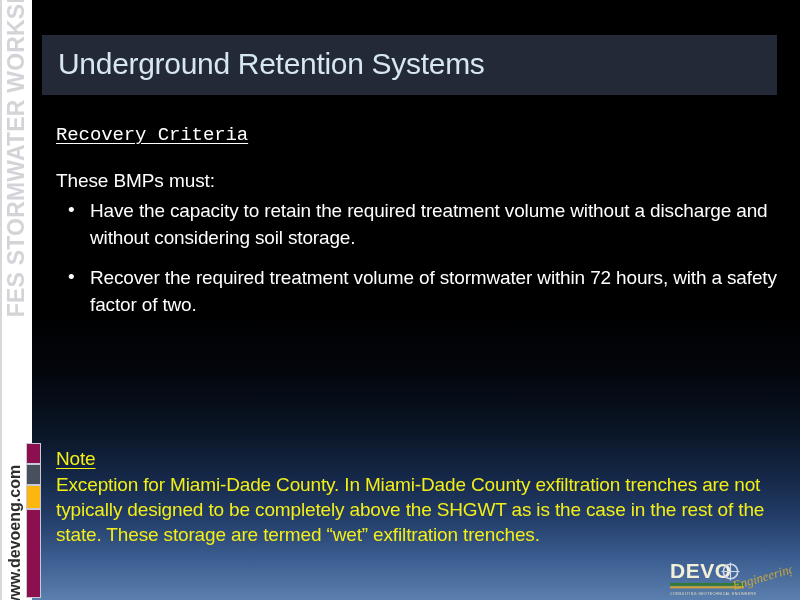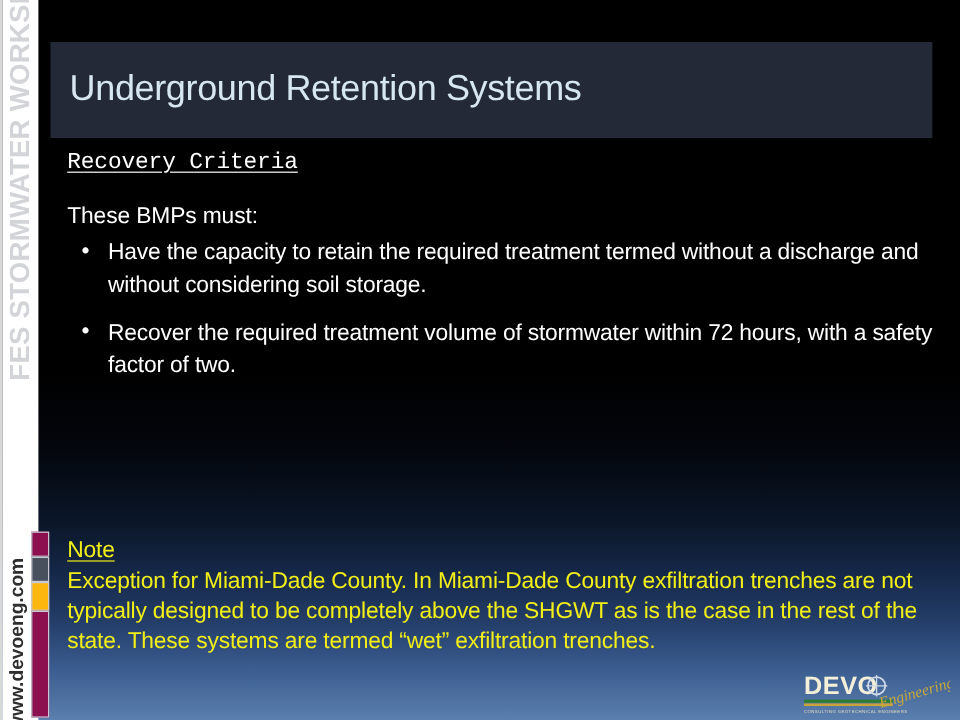--- a/index.html
+++ b/index.html
@@ -97,21 +97,21 @@
   #blk-slate    { top: 464px;  height: 21px; }
   #blk-amber    { top: 485px;  height: 24px; }
   #blk-maroon-2 { top: 509px;  height: 89px; }
 
   
   #title-bar {
     position: absolute;
     left: 42px;
     top: 35px;
     width: 735px;
-    height: 80px;
+    height: 60px;
     background: #242938;
   }
   #title-text {
     position: absolute;
     left: 16px;
     top: 50%;
     transform: translateY(-52%);
     color: #d6e7ef;
     font-size: 30px;
     font-weight: normal;
@@ -222,31 +222,31 @@
   </div>
 
   <div id="content">
 
     <div class="heading-underline">Recovery Criteria</div>
 
     <div class="lead">These BMPs must:</div>
 
     <ul class="bullets">
       <li>
-        <span>Have the capacity to retain the required treatment termed without a discharge and without considering soil storage.</span>
+        <span>Have the capacity to retain the required treatment volume without a discharge and without considering soil storage.</span>
       </li>
       <li>
         <span>Recover the required treatment volume of stormwater within 72 hours, with a safety factor of two.</span>
       </li>
     </ul>
   </div>
 
   <div id="note-block">
     <div><span id="note-title">Note</span></div>
-    <span id="note-body">Exception for Miami-Dade County.  In Miami-Dade County exfiltration trenches are not typically designed to be completely above the SHGWT as is the case in the rest of the state. These systems are termed “wet” exfiltration trenches.</span>
+    <span id="note-body">Exception for Miami-Dade County.  In Miami-Dade County exfiltration trenches are not typically designed to be completely above the SHGWT as is the case in the rest of the state. These storage are termed “wet” exfiltration trenches.</span>
   </div>
 
   <div id="logo">
     <svg viewBox="0 0 124 42" width="124" height="42">
 
       <text x="2" y="22" font-family="Liberation Sans, sans-serif" font-size="21" font-weight="bold" fill="#f3efd9" letter-spacing="0.5">DEVO</text>
 
       <circle cx="62.5" cy="15.5" r="7.2" fill="none" stroke="#cfd9e8" stroke-width="1.6"></circle>
       <line x1="53.5" y1="15.5" x2="71.5" y2="15.5" stroke="#cfd9e8" stroke-width="1.1"></line>
       <line x1="62.5" y1="6.5" x2="62.5" y2="24.5" stroke="#cfd9e8" stroke-width="1.1"></line>

